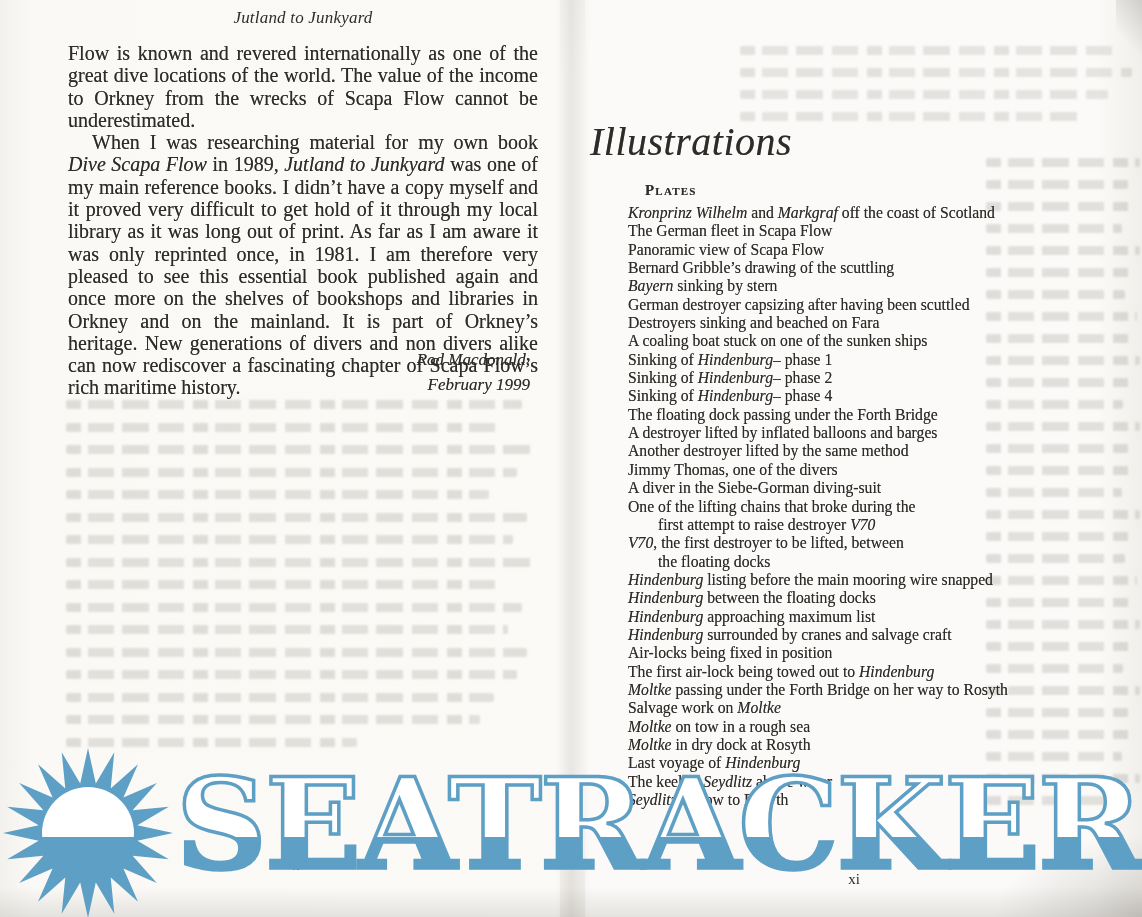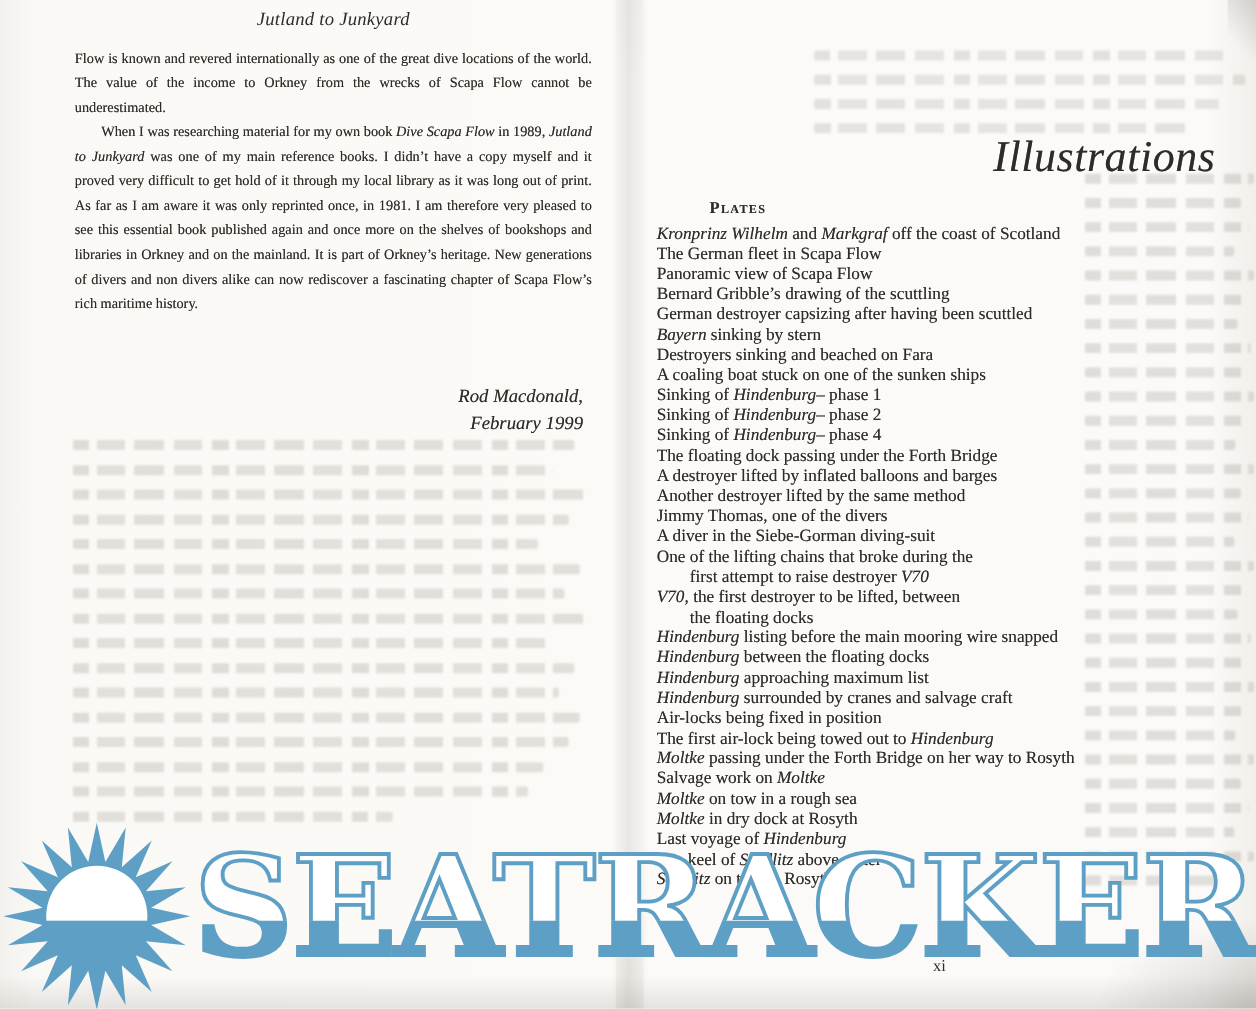--- a/index.html
+++ b/index.html
@@ -15,36 +15,36 @@
   .corner-tr{position:absolute;right:0;top:0;width:26px;height:58px;
         background:linear-gradient(225deg,rgba(90,90,88,.22),rgba(90,90,88,0) 70%);}
   .bottom-shade{position:absolute;left:0;bottom:0;width:1142px;height:30px;
         background:linear-gradient(180deg,rgba(140,135,128,0),rgba(140,135,128,.20));}
   .corner-br{position:absolute;right:0;bottom:0;width:160px;height:90px;
         background:radial-gradient(ellipse at 100% 100%,rgba(100,96,90,.25),rgba(100,96,90,0) 65%);}
 
   
   .running-header{position:absolute;left:68px;top:8px;width:470px;text-align:center;
         font-style:italic;font-size:17px;letter-spacing:.2px;}
-  .body-block{position:absolute;left:68px;top:42px;width:470px;font-size:13px;line-height:22.3px;
+  .body-block{position:absolute;left:68px;top:42px;width:470px;font-size:20px;line-height:22.3px;
         text-align:justify;text-shadow:0 0 .5px rgba(46,44,40,.65);}
   .body-block p{margin:0;}
   .body-block p.indent{text-indent:24px;}
   .signature{position:absolute;left:68px;top:347px;width:462px;text-align:right;
         font-style:italic;font-size:17px;line-height:25px;text-shadow:0 0 .5px rgba(46,44,40,.6);}
   .pagenum{position:absolute;width:44px;text-align:center;font-size:14px;}
   .pagenum.left{left:274px;top:858px;}
   .pagenum.right{left:832px;top:871px;font-size:15px;}
 
   
-  .illus-title{position:absolute;left:590px;top:118px;width:515px;text-align:right;
+  .illus-title{position:absolute;left:590px;top:118px;width:515px;text-align:left;
         font-style:italic;font-size:40px;letter-spacing:.5px;text-shadow:0 0 .5px rgba(46,44,40,.55);}
   .plates-label{position:absolute;left:597px;top:182px;font-variant:small-caps;font-weight:bold;
         font-size:15px;letter-spacing:1.2px;text-shadow:0 0 .4px rgba(46,44,40,.5);margin-left:48px;}
-  .plates{position:absolute;left:597px;top:204px;width:505px;font-size:15.7px;line-height:18.35px;
+  .plates{position:absolute;left:628px;top:204px;width:505px;font-size:15.7px;line-height:18.35px;
         text-shadow:0 0 .45px rgba(46,44,40,.6);}
   .plates .plate-line{white-space:nowrap;}
   .plates .plate-line.indent{padding-left:30px;}
 
   
   .ghost{position:absolute;filter:blur(1.2px);}
   .ghost .gl{height:9px;border-radius:2px;
         background:repeating-linear-gradient(90deg,
           rgba(150,145,136,.9) 0 15px, rgba(150,145,136,0) 15px 22px,
           rgba(150,145,136,.8) 22px 48px, rgba(150,145,136,0) 48px 56px,
@@ -148,22 +148,22 @@
   </div>
   <div class="pagenum left">x</div>
 
   <div class="illus-title">Illustrations</div>
   <div class="plates-label">Plates</div>
   <div class="plates">
       <div class="plate-line"><i>Kronprinz Wilhelm</i><span> and </span><i>Markgraf</i><span> off the coast of Scotland</span></div>
       <div class="plate-line"><span>The German fleet in Scapa Flow</span></div>
       <div class="plate-line"><span>Panoramic view of Scapa Flow</span></div>
       <div class="plate-line"><span>Bernard Gribble’s drawing of the scuttling</span></div>
+      <div class="plate-line"><i>Bayern</i><span> sinking by stern</span></div>
       <div class="plate-line"><span>German destroyer capsizing after having been scuttled</span></div>
-      <div class="plate-line"><i>Bayern</i><span> sinking by stern</span></div>
       <div class="plate-line"><span>Destroyers sinking and beached on Fara</span></div>
       <div class="plate-line"><span>A coaling boat stuck on one of the sunken ships</span></div>
       <div class="plate-line"><span>Sinking of </span><i>Hindenburg</i><span>– phase 1</span></div>
       <div class="plate-line"><span>Sinking of </span><i>Hindenburg</i><span>– phase 2</span></div>
       <div class="plate-line"><span>Sinking of </span><i>Hindenburg</i><span>– phase 4</span></div>
       <div class="plate-line"><span>The floating dock passing under the Forth Bridge</span></div>
       <div class="plate-line"><span>A destroyer lifted by inflated balloons and barges</span></div>
       <div class="plate-line"><span>Another destroyer lifted by the same method</span></div>
       <div class="plate-line"><span>Jimmy Thomas, one of the divers</span></div>
       <div class="plate-line"><span>A diver in the Siebe-Gorman diving-suit</span></div>

